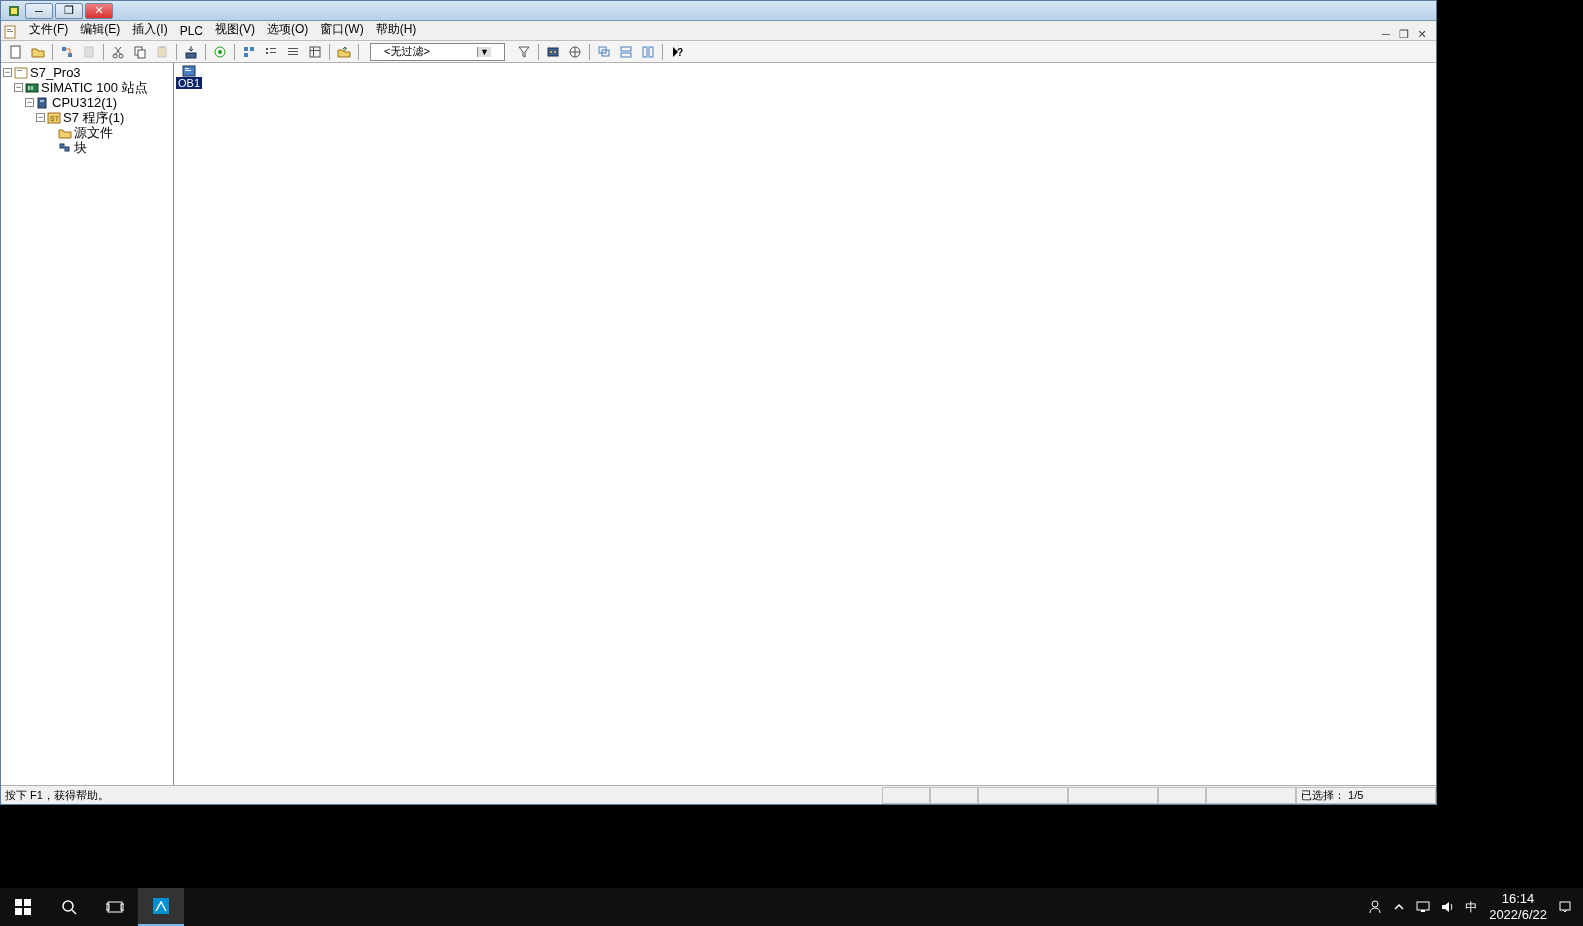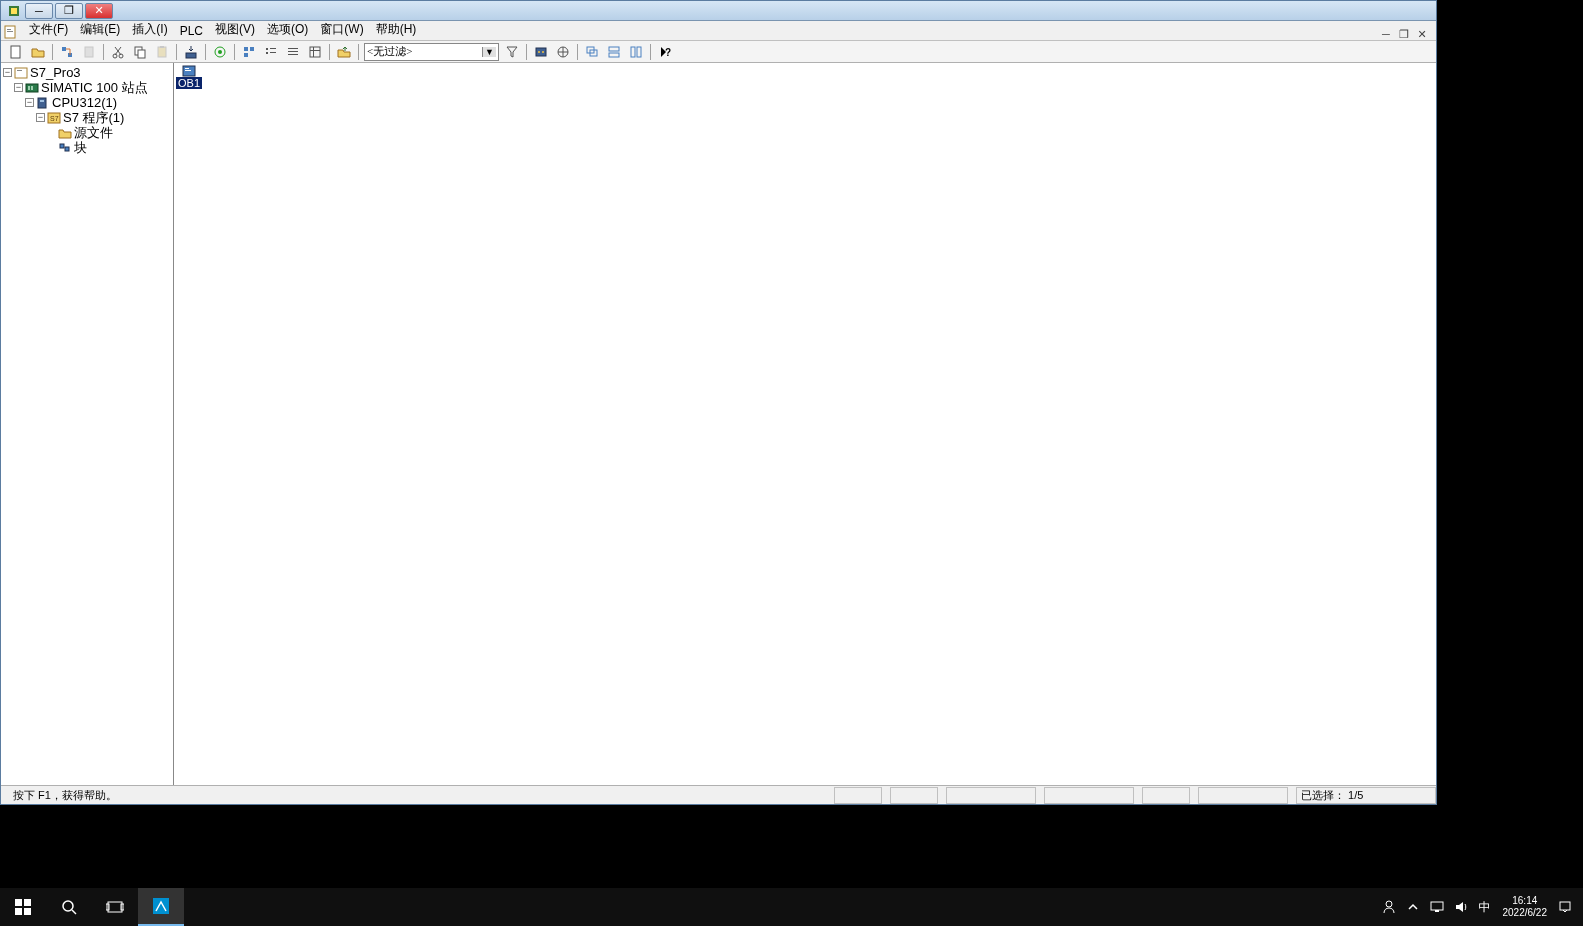--- a/index.html
+++ b/index.html
@@ -100,23 +100,23 @@
   width: 1px; height: 16px;
   background: #a0a0a0;
   margin: 0 3px;
 }
 .tb-dropdown {
   height: 18px;
   width: 135px;
   border: 1px solid #888;
   background: #fff;
   font-size: 11px;
-  padding: 0 2px;
-  margin: 0 2px;
-  display: flex; align-items: center; font-family: Liberation Serif, serif;
+  padding: 0 13px;
+  margin: 0 8px;
+  display: flex; align-items: center;
 }
 .tb-dropdown .dd-arrow {
   margin-left: auto;
   width: 14px;
   background: #e0e0e0;
   border-left: 1px solid #888;
   text-align: center;
   font-size: 9px;
 }
 .workspace {
@@ -180,21 +180,20 @@
   border-top: 1px solid #b0b0b0;
   display: flex;
   align-items: center;
   font-size: 11px;
 }
 .status-cell {
   border: 1px solid #c0c0c0;
   height: 17px;
   display: flex; align-items: center;
   padding: 0 4px;
-  margin-left: 8px;
 }
 .status-main { flex: 1; border: none; }
 .status-fixed { width: 48px; }
 .status-wide { width: 90px; }
 .status-sel { width: 140px; }
 
 .taskbar {
   position: absolute;
   left: 0; bottom: 0;
   width: 1583px; height: 38px;
@@ -215,21 +214,21 @@
   padding-right: 6px;
 }
 .taskbar .tray-icon {
   width: 20px; height: 20px;
   display: flex; align-items: center; justify-content: center;
   margin: 0 2px;
   font-size: 13px;
 }
 .taskbar .clock {
   text-align: center;
-  font-size: 10px;
+  font-size: 13px;
   line-height: 1.2;
   padding: 0 6px;
 }
 .desktop-bg {
   position: absolute;
   left: 0; top: 0;
   width: 1583px; height: 888px;
   background: #000;
 }
 

